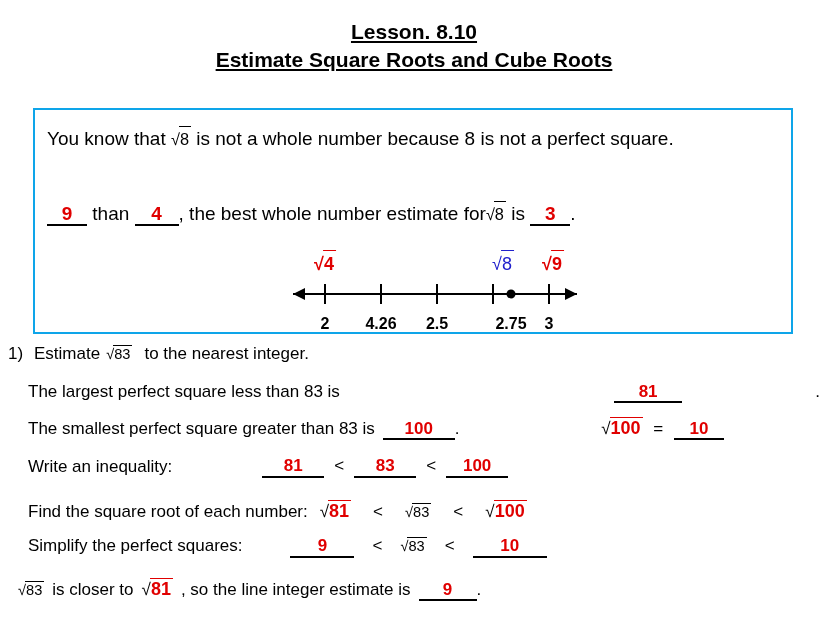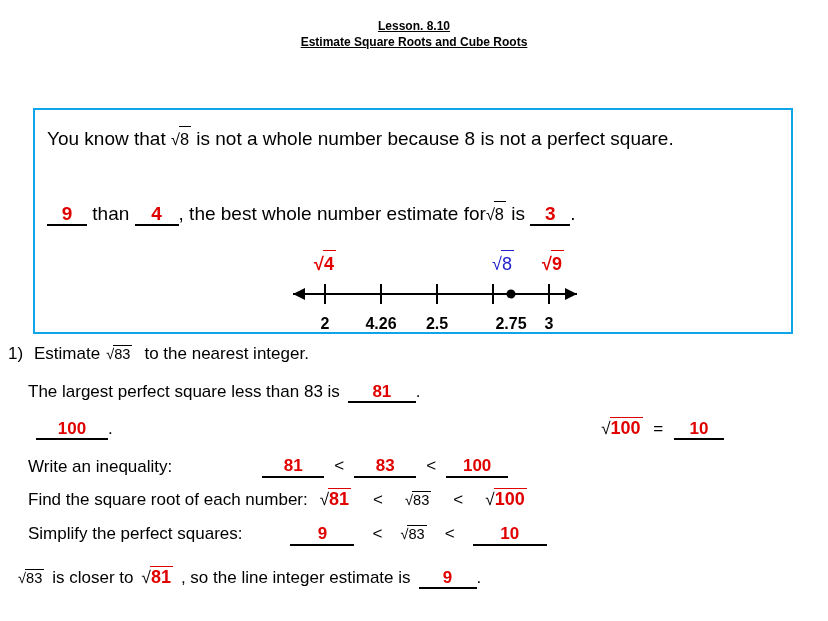--- a/index.html
+++ b/index.html
@@ -21,21 +21,21 @@
     height: 621px;
   }
   
   .title-block {
     text-align: center;
     padding-top: 18px;
     line-height: 1.35;
   }
   .title-line {
     font-weight: bold;
-    font-size: 12px;
+    font-size: 21px;
     text-decoration: underline;
     display: block;
   }
   
   .intro-box {
     position: absolute;
     left: 33px;
     top: 108px;
     width: 760px;
     height: 226px;
@@ -233,28 +233,29 @@
 
   <div class="prob">
 
     <div class="prob-head">
       <span class="prob-num">1)</span>
       <span>Estimate</span>
       <span class="rad small"><span class="sign">√</span><span class="val">83</span></span>
       <span style="margin-left:6px;">to the nearest integer.</span>
     </div>
 
-    <div class="line-row" style="position:relative; margin-top:18px;">
+    <div class="line-row" style="position:relative; margin-top:18px;justify-content:space-between;">
       <span class="lbl">The largest perfect square less than 83 is</span>
       <span class="spacer-sm"></span>
       <span class="blank" style="min-width:68px;">81</span>
         <span>.</span>
     </div>
 
     <div class="line-row" style="position:relative; margin-top:16px;">
+      <span class="lbl">The smallest perfect square greater than 83 is</span>
       <span class="spacer-sm"></span>
       <span class="blank" style="min-width:72px;">100</span>
         <span>.</span>
       <span class="rt-col" style="right:96px; top:-2px;">
         <span class="rad"><span class="sign">√</span><span class="val red" style="font-size:18px;">100</span></span>
         <span style="margin:0 6px;">=</span>
         <span class="blank" style="min-width:50px;">10</span>
       </span>
     </div>
 
@@ -263,21 +264,21 @@
       <span style="display:inline-block; width:90px;"></span>
       <span class="ineq">
         <span class="mono-blank">81</span>
         <span class="sym">&lt;</span>
         <span class="mono-blank">83</span>
         <span class="sym">&lt;</span>
         <span class="mono-blank">100</span>
       </span>
     </div>
 
-    <div class="line-row" style="margin-top:10px;">
+    <div class="line-row" style="margin-top:22px;">
       <span class="lbl">Find the square root of each number:</span>
       <span style="display:inline-block; width:12px;"></span>
       <span class="ineq">
         <span class="rad"><span class="sign">√</span><span class="val red" style="font-size:18px;">81</span></span>
         <span class="sym" style="padding:0 14px;">&lt;</span>
         <span class="rad small"><span class="sign">√</span><span class="val">83</span></span>
         <span class="sym" style="padding:0 14px;">&lt;</span>
         <span class="rad"><span class="sign">√</span><span class="val red" style="font-size:18px;">100</span></span>
       </span>
     </div>

